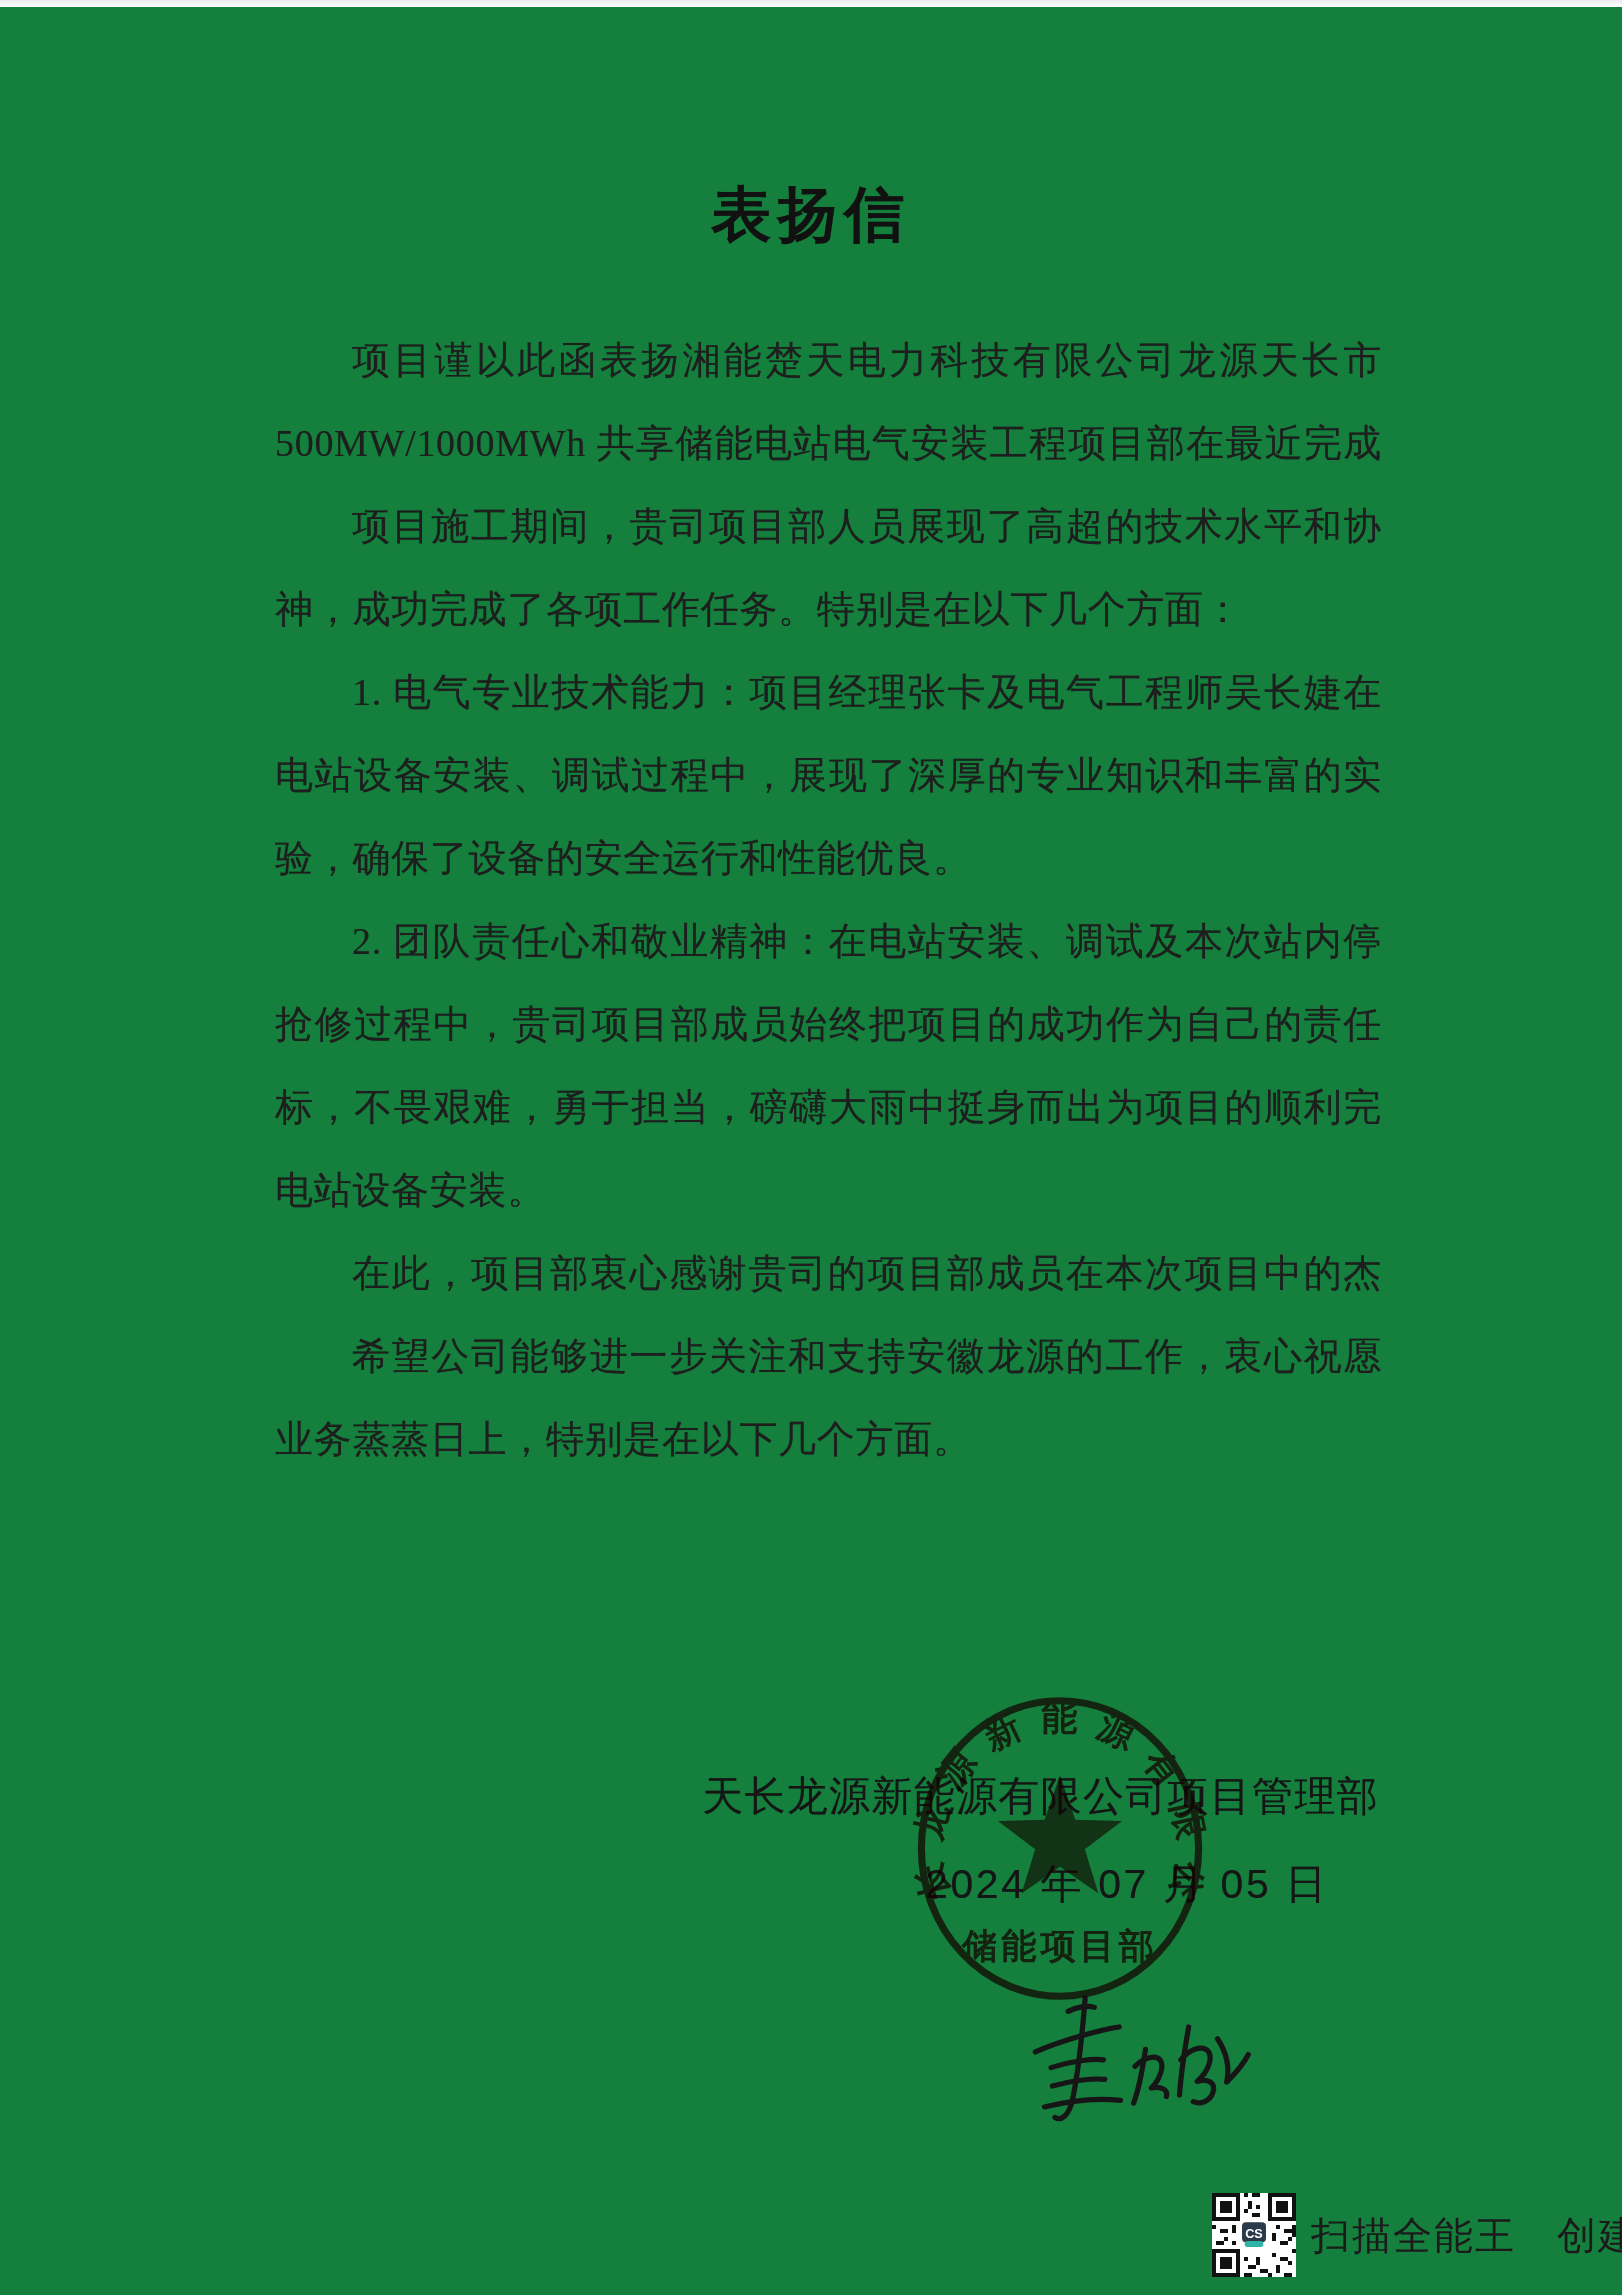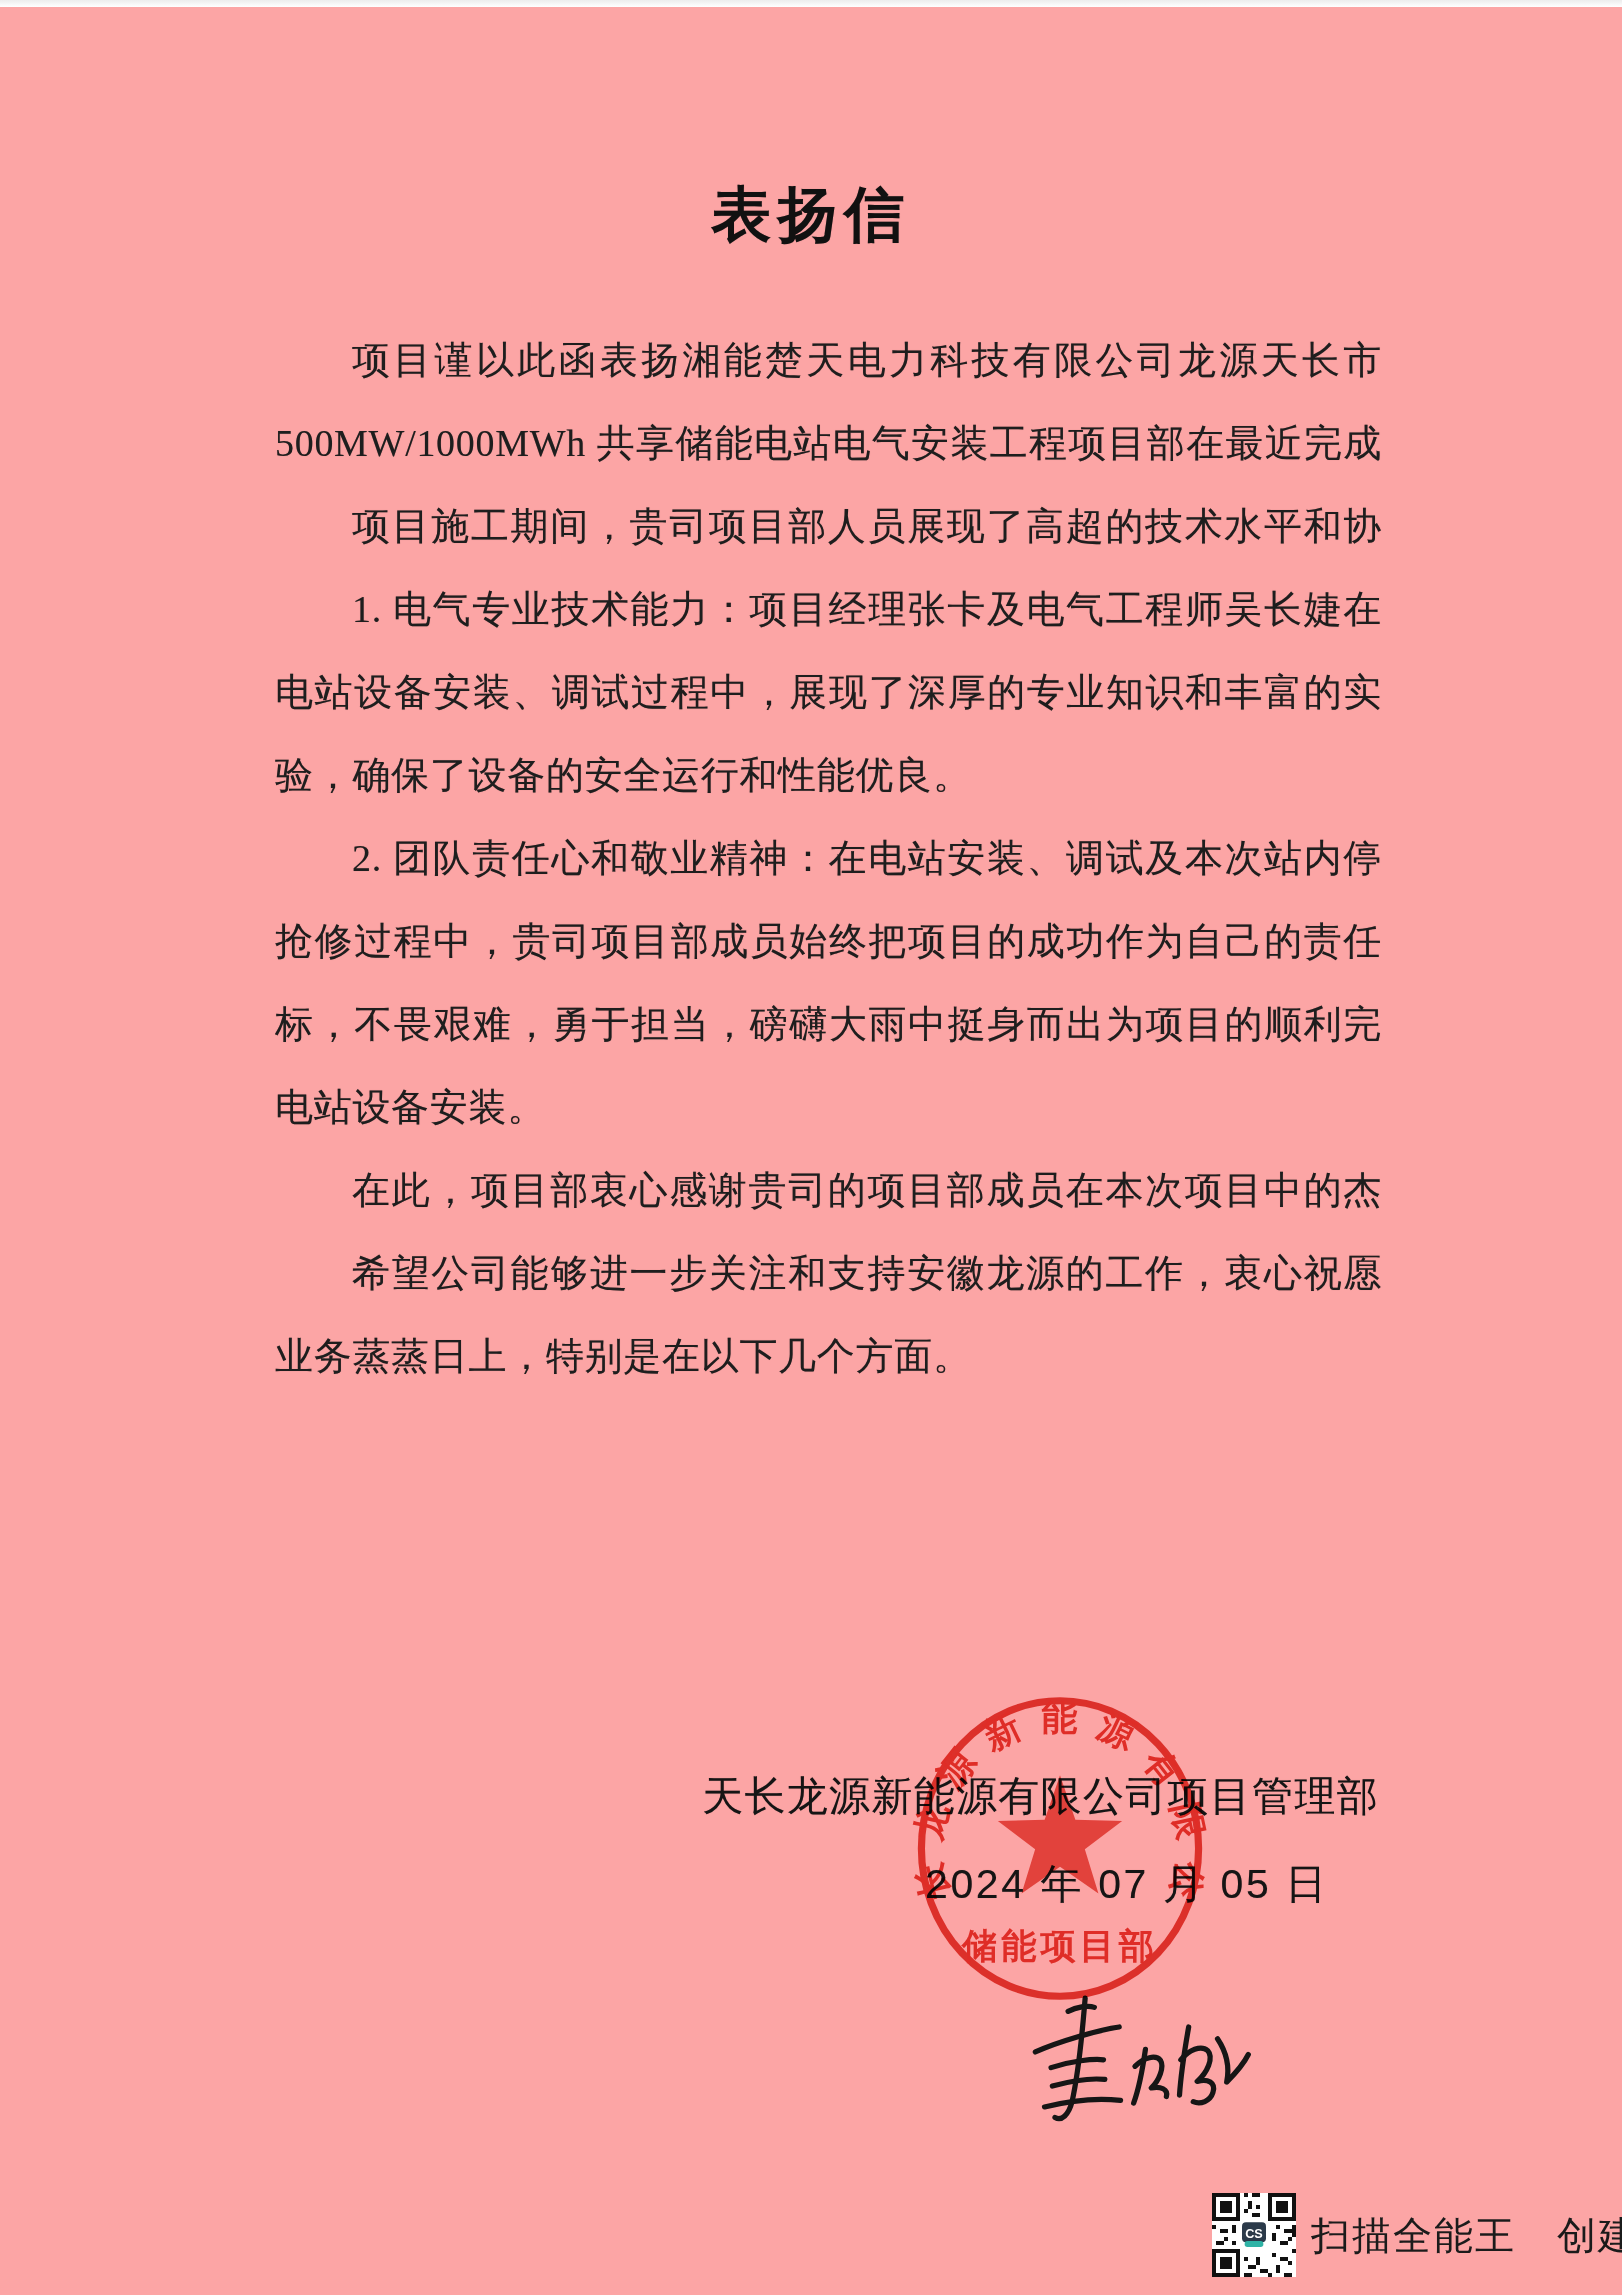--- a/index.html
+++ b/index.html
@@ -1,19 +1,19 @@
 <!DOCTYPE html>
 <html style="font-size:10.5px"><head>
 <meta charset="utf-8">
 <style>
   html,body{margin:0;padding:0;background:#9a9a9a;}
   .page{
     position:relative;
     width:1622px;height:2295px;
-    background:#fca5a5;
+    background:#15803d;
     overflow:hidden;
     font-family:"Liberation Sans","DejaVu Sans",sans-serif;
     color:#1f1f1f;
   }
   .scan-edge{
     position:absolute;top:0;left:0;width:100%;height:6.5px;
     background:linear-gradient(to bottom,#ececec,#ffffff);
   }
   .title{
     position:absolute;top:175px;left:0;width:100%;
@@ -75,20 +75,21 @@
 
 <div class="page">
   <div class="scan-edge"></div>
 
   <div class="title">表扬信</div>
 
   <div class="body-block">
     <div class="bline fill indent">项目谨以此函表扬湘能楚天电力科技有限公司龙源天长市</div>
     <div class="bline fill">500MW/1000MWh 共享储能电站电气安装工程项目部在最近完成的</div>
     <div class="bline fill indent">项目施工期间，贵司项目部人员展现了高超的技术水平和协作精</div>
+    <div class="bline">神，成功完成了各项工作任务。特别是在以下几个方面：</div>
     <div class="bline fill indent">1. 电气专业技术能力：项目经理张卡及电气工程师吴长婕在变</div>
     <div class="bline fill">电站设备安装、调试过程中，展现了深厚的专业知识和丰富的实战经</div>
     <div class="bline">验，确保了设备的安全运行和性能优良。</div>
     <div class="bline fill indent">2. 团队责任心和敬业精神：在电站安装、调试及本次站内停电</div>
     <div class="bline fill">抢修过程中，贵司项目部成员始终把项目的成功作为自己的责任和目</div>
     <div class="bline fill">标，不畏艰难，勇于担当，磅礴大雨中挺身而出为项目的顺利完成付</div>
     <div class="bline">电站设备安装。</div>
     <div class="bline fill indent">在此，项目部衷心感谢贵司的项目部成员在本次项目中的杰出贡</div>
     <div class="bline fill indent">希望公司能够进一步关注和支持安徽龙源的工作，衷心祝愿贵司</div>
     <div class="bline">业务蒸蒸日上，特别是在以下几个方面。</div>

